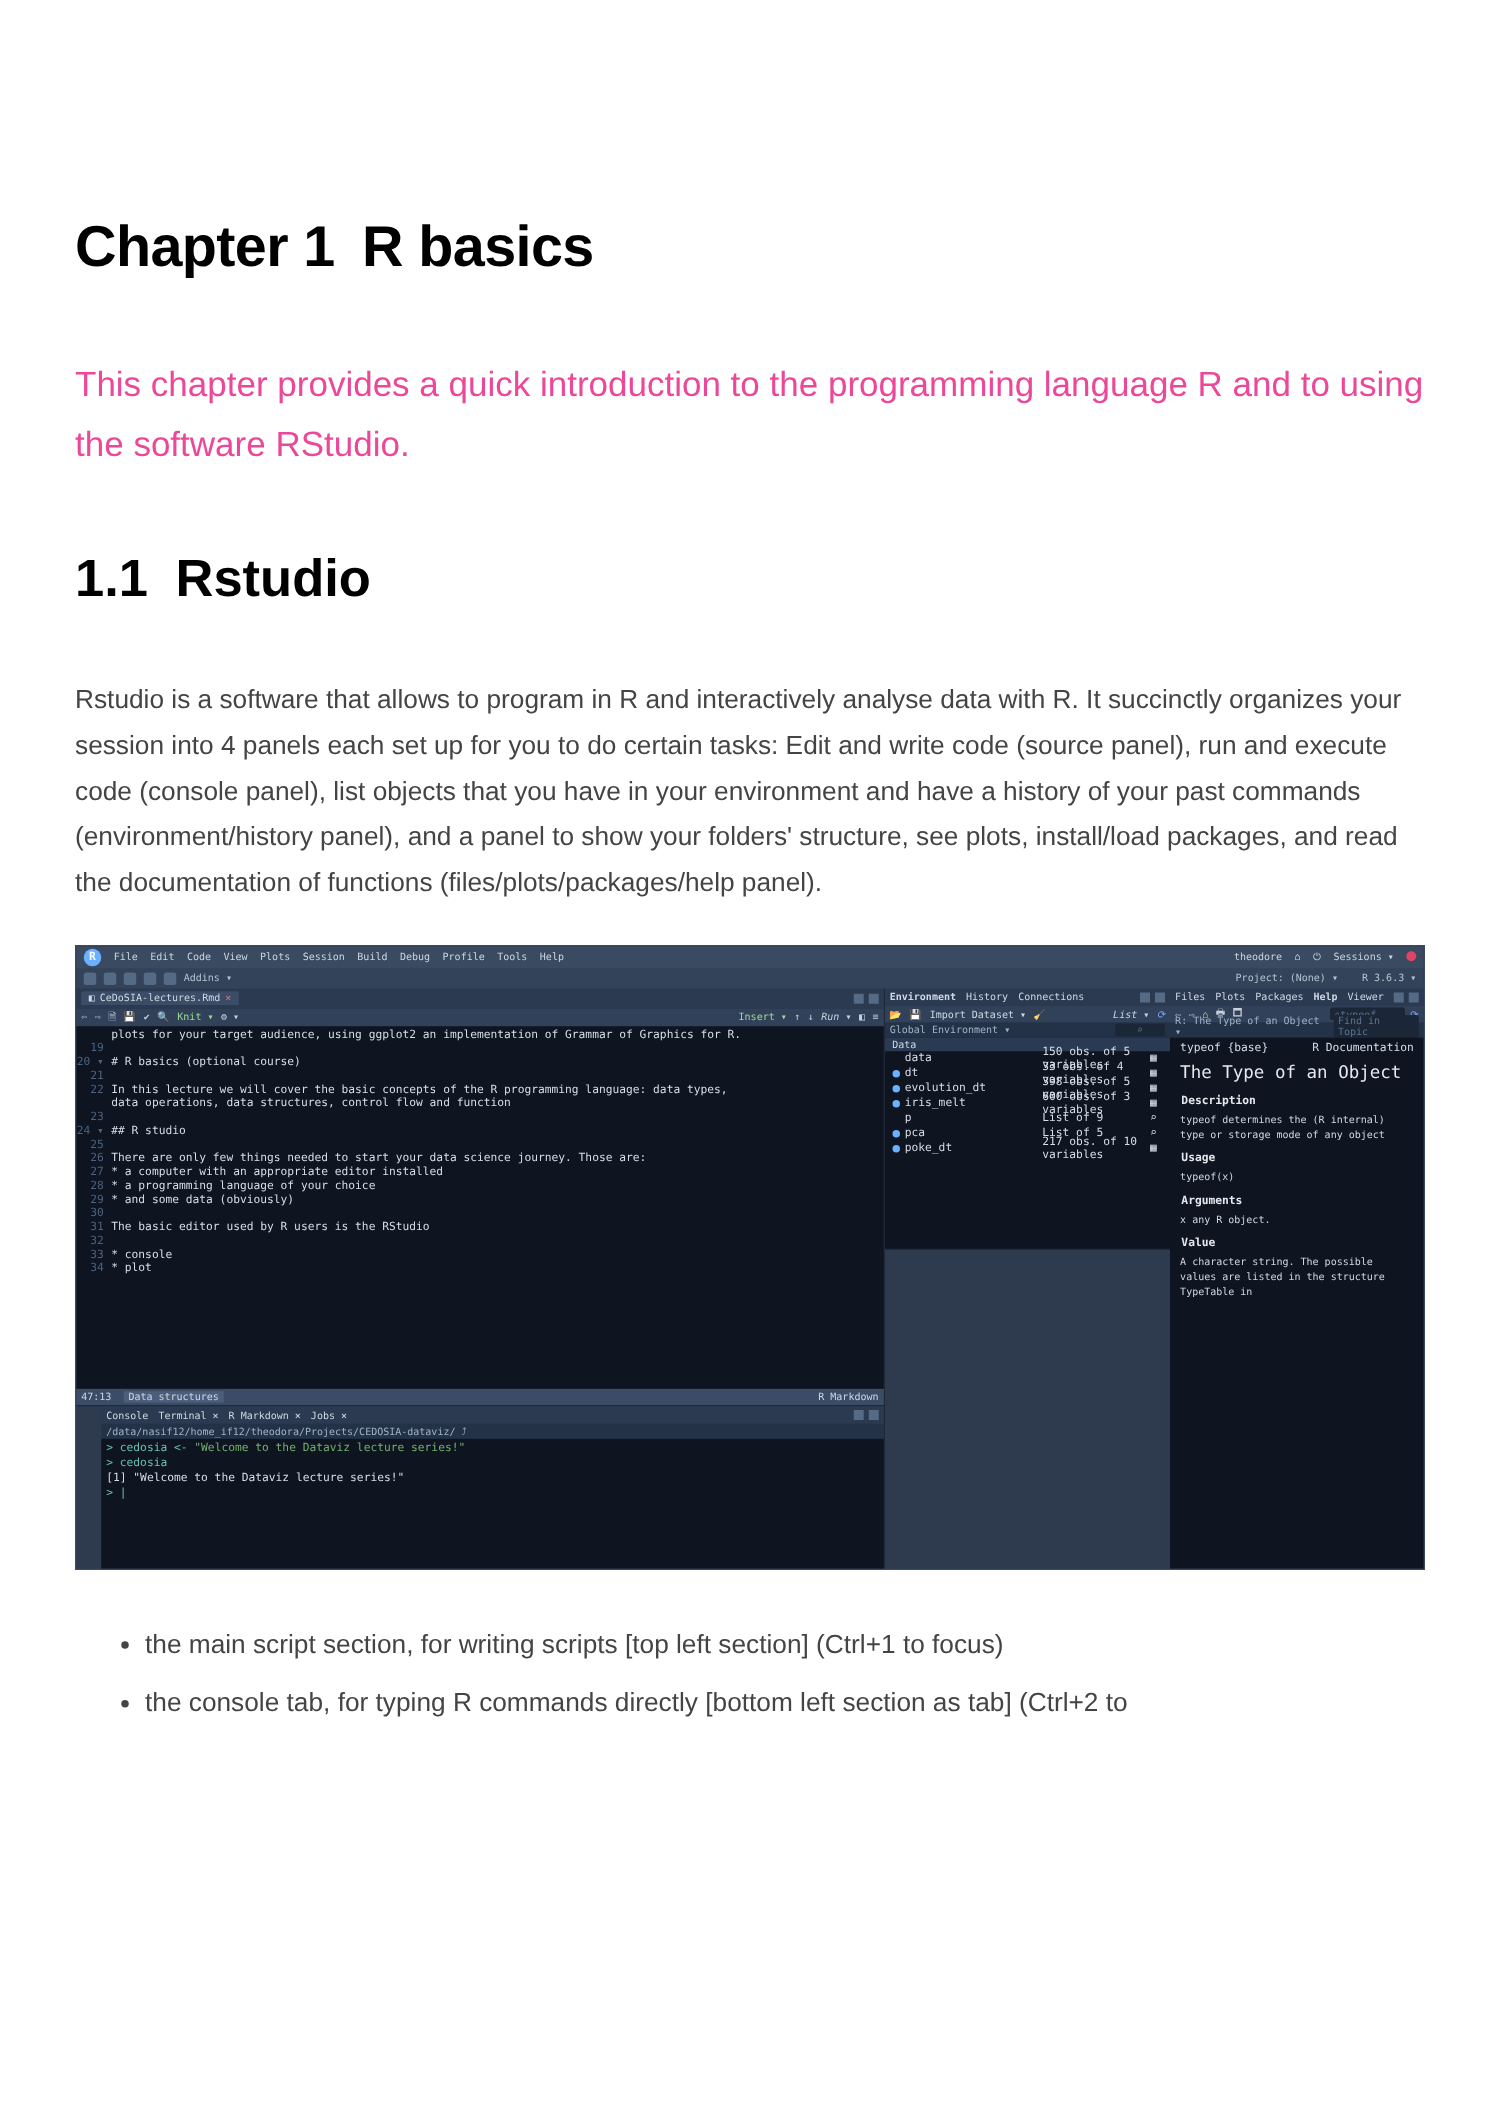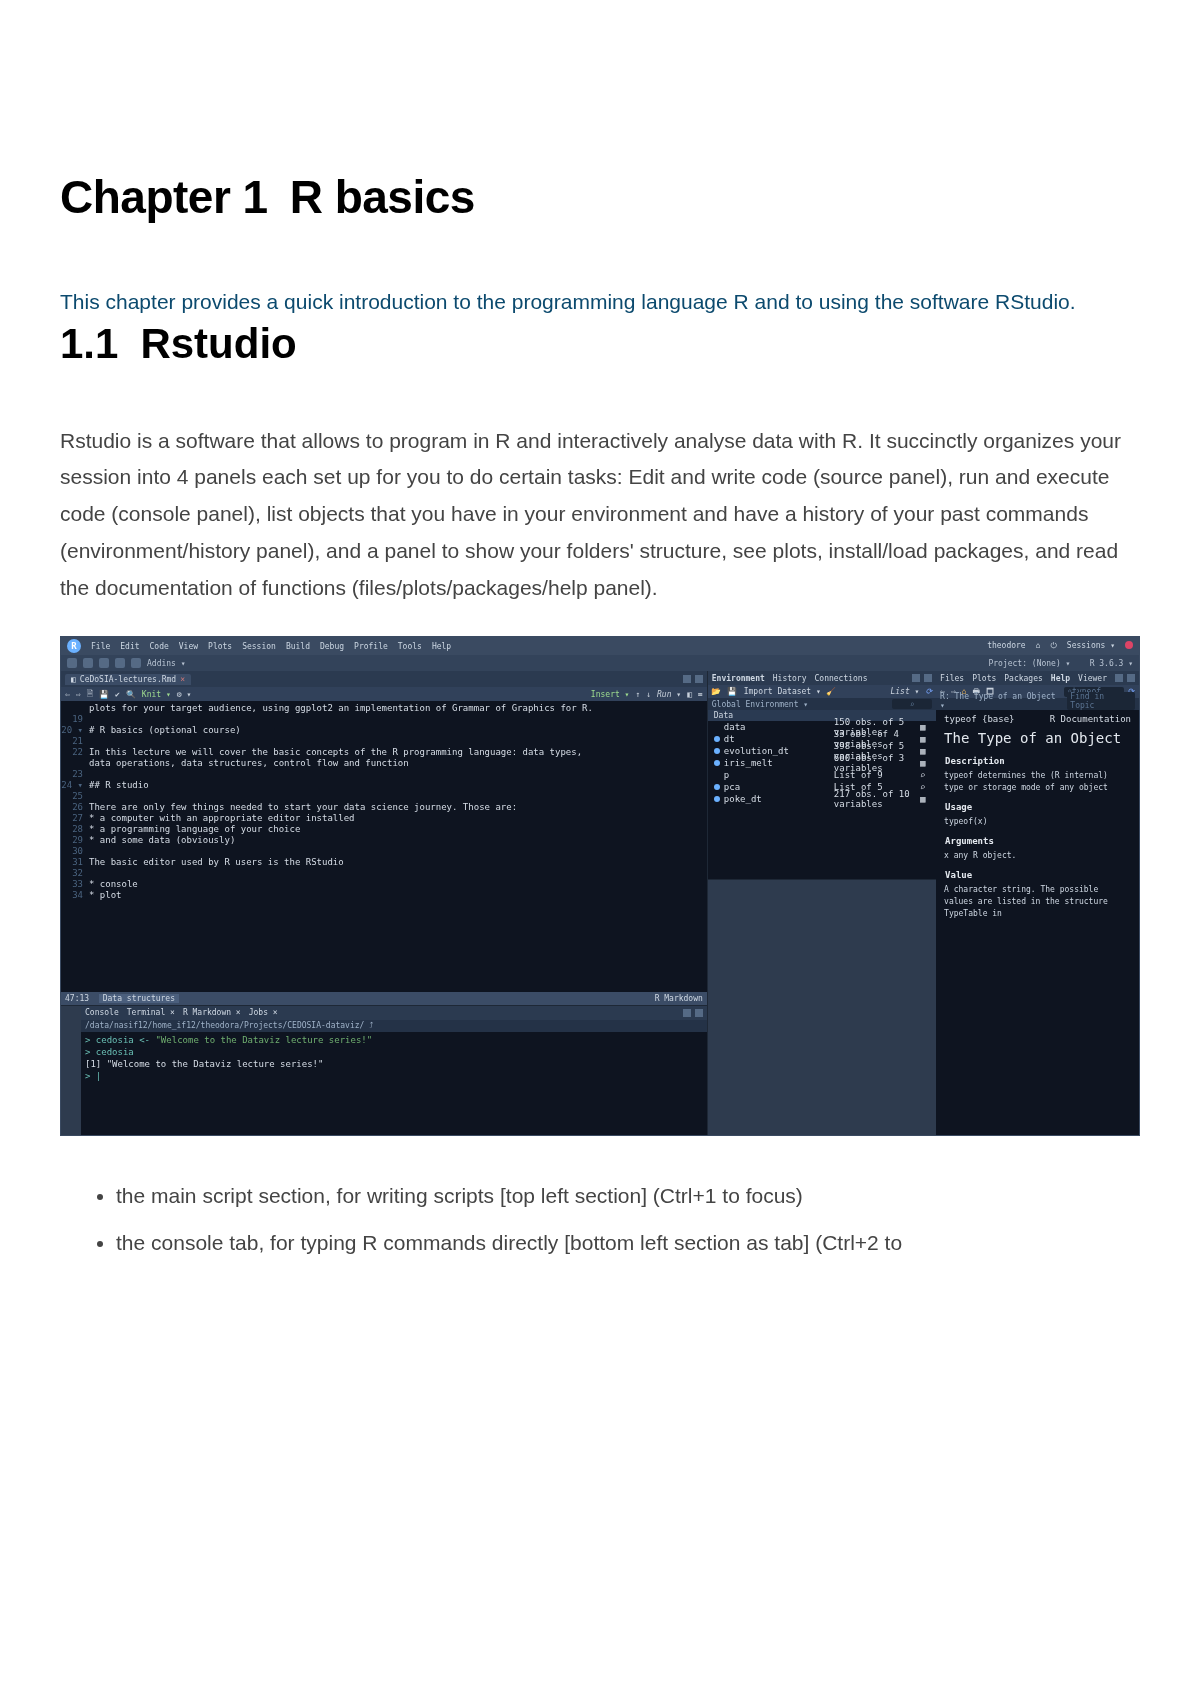--- a/index.html
+++ b/index.html
@@ -1,20 +1,20 @@
 <!DOCTYPE html>
 <html><head>
 <meta charset="utf-8">
 <style>
   * { box-sizing: border-box; margin: 0; padding: 0; }
   html, body { width: 1200px; background: #fff; font-family: Arial, Helvetica, sans-serif; color: #333; }
   .page { padding: 170px 60px 0 60px; }
   h1.chapter { font-size: 46px; font-weight: 700; color: #000; margin-bottom: 60px; letter-spacing: -0.5px; }
   h1.chapter .gap { display:inline-block; width: 22px; }
-  p.intro { font-size: 21px; line-height: 1.7; color: #0c4a6e; }
+  p.intro { font-size: 28px; line-height: 1.7; color: #ec4899; margin-bottom: 60px; }
   h2.section { font-size: 42px; font-weight: 700; color: #000; margin-bottom: 55px; }
   h2.section .gap { display:inline-block; width: 22px; }
   p.body { font-size: 21px; line-height: 1.75; color: #444; margin-bottom: 30px; }
 
   
   .shot {
     width: 100%; height: 500px; background: #2e3b4e; border: 1px solid #3a4a61;
     display: grid; grid-template-columns: 60% 40%; grid-template-rows: 18px 16px auto;
     font-family: "DejaVu Sans Mono", Consolas, monospace; font-size: 9px; color: #c8d1dc;
     overflow: hidden; position: relative;

